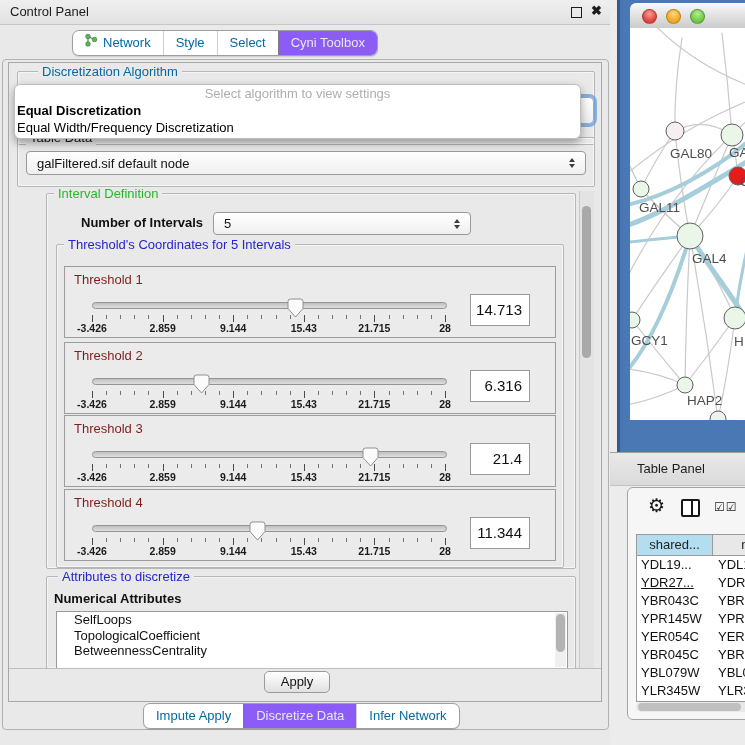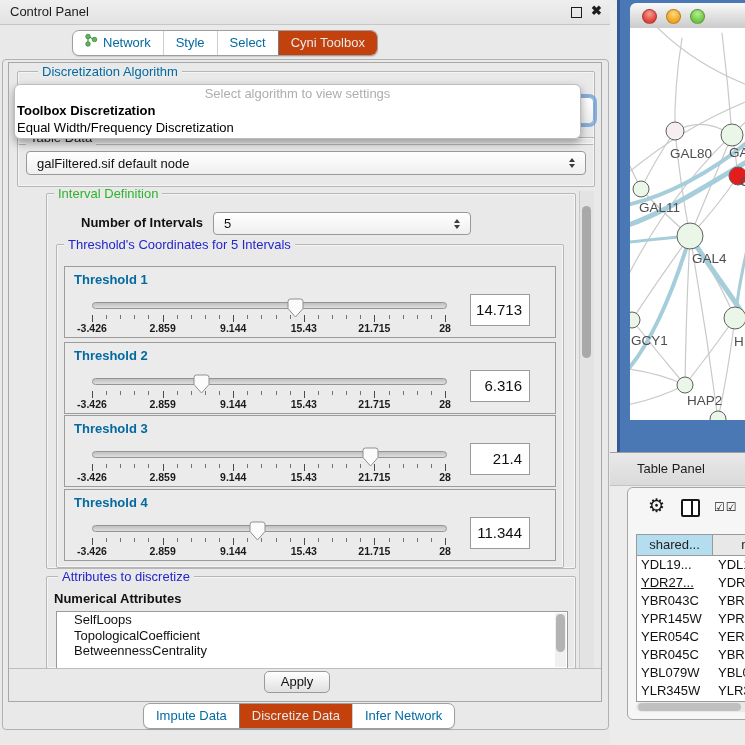--- a/index.html
+++ b/index.html
@@ -11,21 +11,21 @@
   .cp-titlebar{position:absolute;left:0;top:0;width:610px;height:24px;background:linear-gradient(#efefef,#e2e2e2);border-bottom:1px solid #c6c6c6}
   .cp-title{position:absolute;left:10px;top:4px;font-size:13px;color:#1c1c1c}
   .float-icon{position:absolute;right:28px;top:7px;width:9px;height:9px;border:1.6px solid #1c1c1c;background:transparent}
   .close-icon{position:absolute;right:8px;top:3px;font-size:13px;font-weight:bold;color:#1c1c1c}
   .cp-frame{position:absolute;left:2px;top:59px;width:605px;height:669px;border:1px solid #b2b2b2;border-radius:4px}
 
   
   .seg{position:absolute;display:inline-flex;border:1px solid #9f9f9f;border-radius:7px;overflow:hidden;background:#fff;height:24px;box-shadow:0 1px 1px rgba(0,0,0,.12)}
   .seg .tab{padding:0 12px;font-size:13px;line-height:24px;color:#0369a1;border-left:1px solid #cfcfcf;display:flex;align-items:center;gap:5px;white-space:nowrap}
   .seg .tab:first-child{border-left:none}
-  .seg .tab.sel{background:#c2410c;color:#e9e9e9;border-left-color:#7b7b7b}
+  .seg .tab.sel{background:#8b5cf6;color:#e9e9e9;border-left-color:#7b7b7b}
   #top-tabs{left:72px;top:30px}
   #bottom-tabs{left:143px;top:703px}
 
   
   .cp-body{position:absolute;left:8px;top:62px;width:592px;height:638px;border:1px solid #a8a8a8;background:#e9e9e9;overflow:hidden}
   .group{position:absolute;border:1px solid #b6b6b6;border-radius:2px;box-shadow:inset 0 0 0 1px rgba(255,255,255,.55)}
   .gtitle{position:absolute;font-size:13px;background:#e9e9e9;padding:0 4px;white-space:nowrap;line-height:14px}
   .combo{position:absolute;background:linear-gradient(#ffffff,#efefef);border:1px solid #999;border-radius:4px;font-size:13px;color:#111;display:flex;align-items:center;padding:0 10px;box-sizing:border-box}
   .spin{margin-left:auto;display:flex;flex-direction:column;gap:2px;align-items:center}
   .spin b{display:block;width:0;height:0;border-left:3.5px solid transparent;border-right:3.5px solid transparent}
@@ -34,21 +34,21 @@
 
   
   .popup{position:absolute;left:5px;top:21px;width:565px;height:53px;background:#fff;border:1px solid #bdbdbd;border-radius:6px;box-shadow:0 4px 10px rgba(0,0,0,.35);z-index:9;overflow:hidden}
   .popup .prompt{text-align:center;color:#aeaeae;font-size:13px;height:17px;line-height:18px}
   .popup .item{font-size:13px;height:17px;line-height:17px;padding-left:2px;color:#000}
   .popup .item.bold{font-weight:bold}
   .focus-combo{position:absolute;left:16px;top:34px;width:567px;height:25px;border-radius:5px;background:linear-gradient(#fff,#eee);border:1px solid #8ab0d8;box-shadow:0 0 0 3px rgba(100,155,215,.75);z-index:1}
 
   
   .th-panel{position:absolute;left:55px;width:490px;height:70px;border:1px solid #9c9c9c;background:#ebebeb}
-  .th-label{position:absolute;left:9px;top:5px;font-size:13px;font-weight:bold;color:#0369a1}
+  .th-label{position:absolute;left:9px;top:5px;font-size:13px;font-weight:normal;color:#7f1d1d}
   .th-track{position:absolute;left:27px;top:35px;width:353px;height:5px;border:1px solid #949494;border-radius:4px;background:linear-gradient(#c0c0c0,#dedede)}
   .th-handle{position:absolute;top:31px;width:17px;height:20px}
   .th-ticks{position:absolute;left:27px;top:48px;width:353px;height:8px}
   .th-ticks i{position:absolute;width:1px;background:#4a4a4a}
   .th-ticks i.major{height:7px}
   .th-ticks i.minor{height:4px;opacity:.75}
   .th-scale{position:absolute;left:27px;top:55px;width:353px}
   .th-scale span{position:absolute;transform:translateX(-50%);font-size:10.5px;font-weight:bold;color:#1b1b1b;white-space:nowrap}
   .th-value{position:absolute;left:405px;top:27px;width:51px;height:30px;background:#fff;border:1px solid #9a9a9a;font-size:15px;line-height:30px;text-align:right;padding-right:7px;color:#111}
 
@@ -125,21 +125,21 @@
     <div class="cp-body">
 
       <div class="group" style="left:8px;top:8px;width:576px;height:72px">
         <span class="gtitle" style="left:20px;top:-7px;color:#0369a1">Discretization Algorithm</span>
       </div>
       <div class="focus-combo"></div>
 
       <div class="popup">
         <div class="prompt">Select algorithm to view settings</div>
         <div id="popup-items">
-            <div class="item bold">Toolbox Discretization</div>
+            <div class="item bold">Equal Discretization</div>
             <div class="item">Equal Width/Frequency Discretization</div>
           </div>
       </div>
 
       <div class="group" style="left:8px;top:74px;width:576px;height:48px">
         <span class="gtitle" style="left:8px;top:-7px;color:#1c1c1c">Table Data</span>
       </div>
       <div class="combo" style="left:17px;top:88px;width:560px;height:24px">
         <span>galFiltered.sif default node</span>
         <span class="spin">
@@ -359,21 +359,21 @@
 
       <div class="main-sb">
           <div class="thumb"></div>
         </div>
       <div class="sep-line"></div>
       <div class="btn" id="apply-btn">Apply</div>
     </div>
 
     <div class="seg" id="bottom-tabs">
         <div class="tab">
-          <span>Impute Data</span>
+          <span>Impute Apply</span>
         </div>
         <div class="tab sel">
           <span>Discretize Data</span>
         </div>
         <div class="tab">
           <span>Infer Network</span>
         </div>
       </div>
   </div>
 

